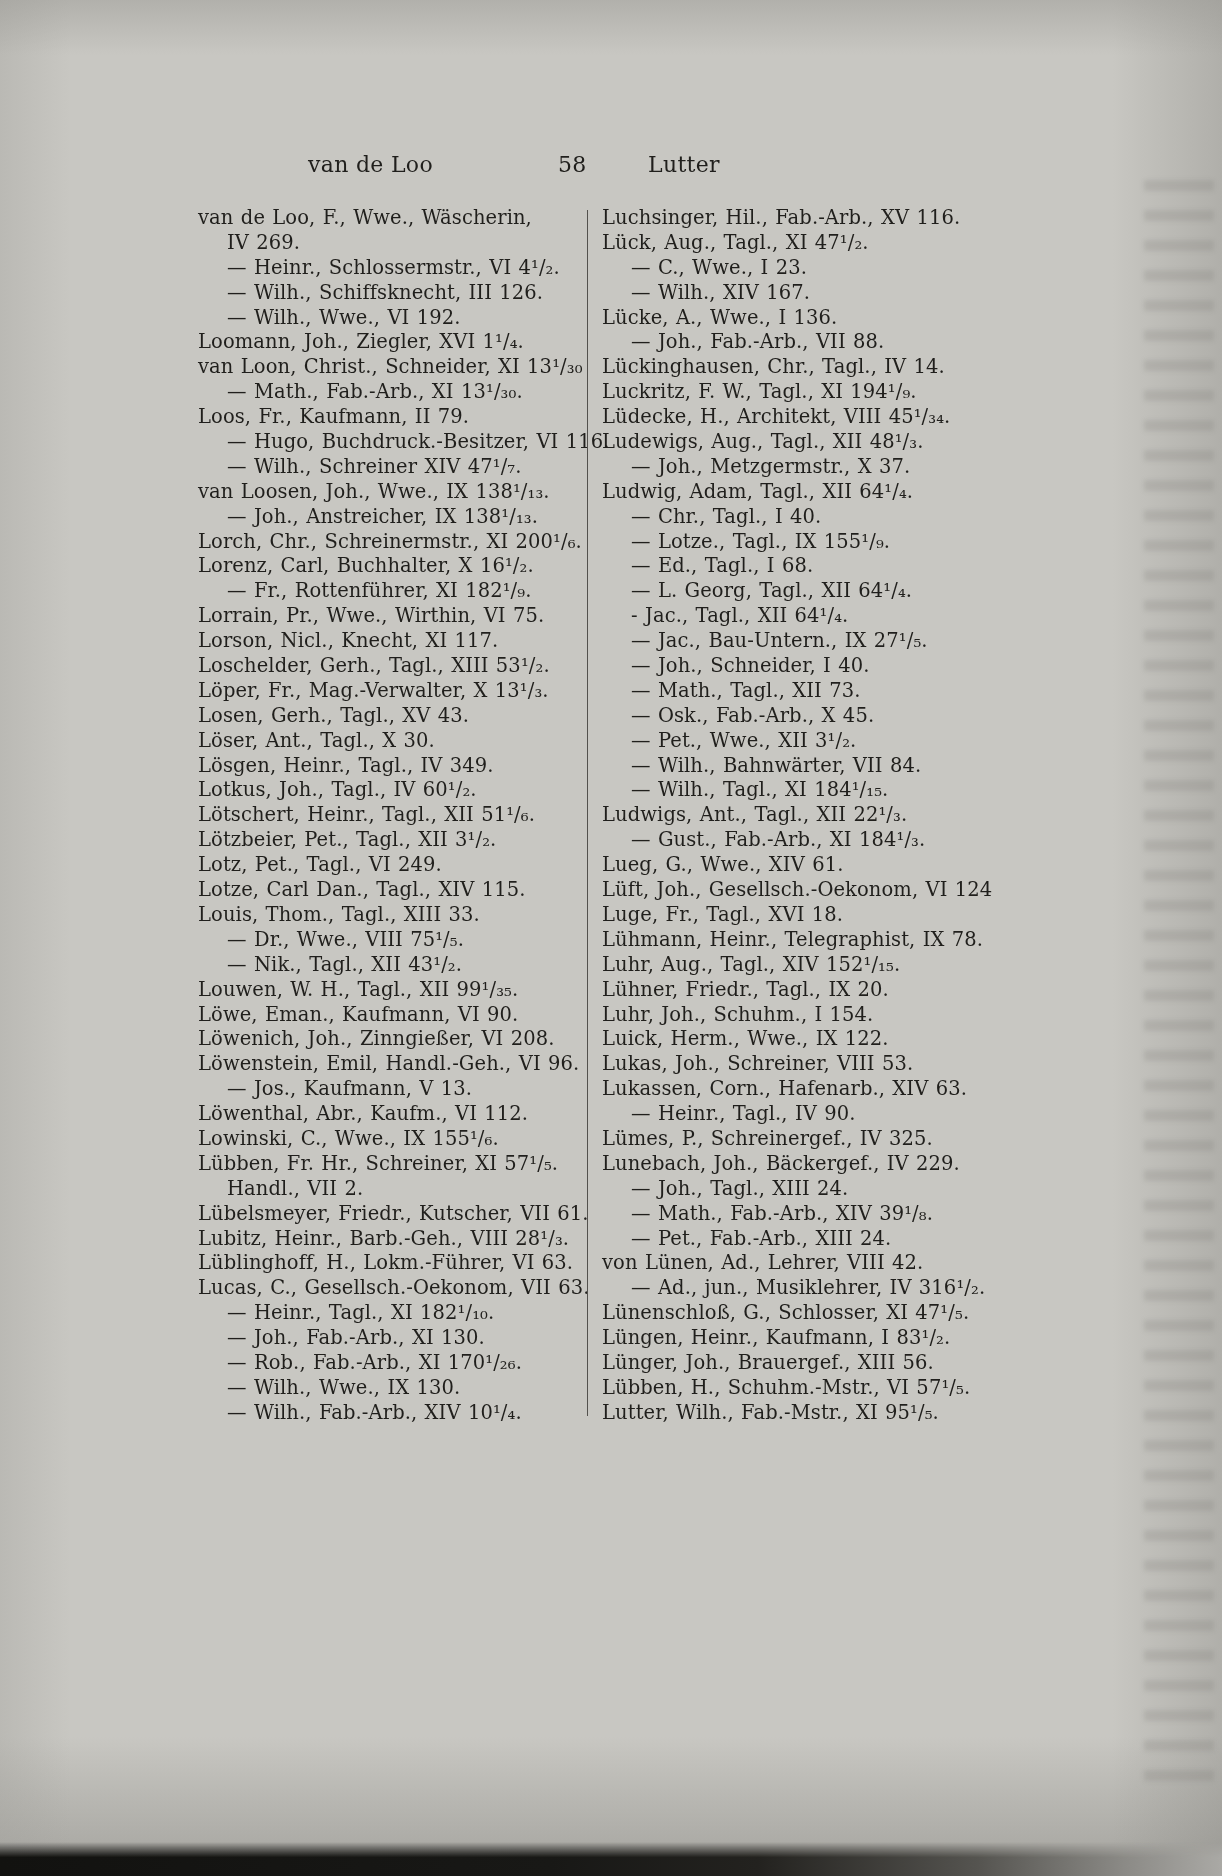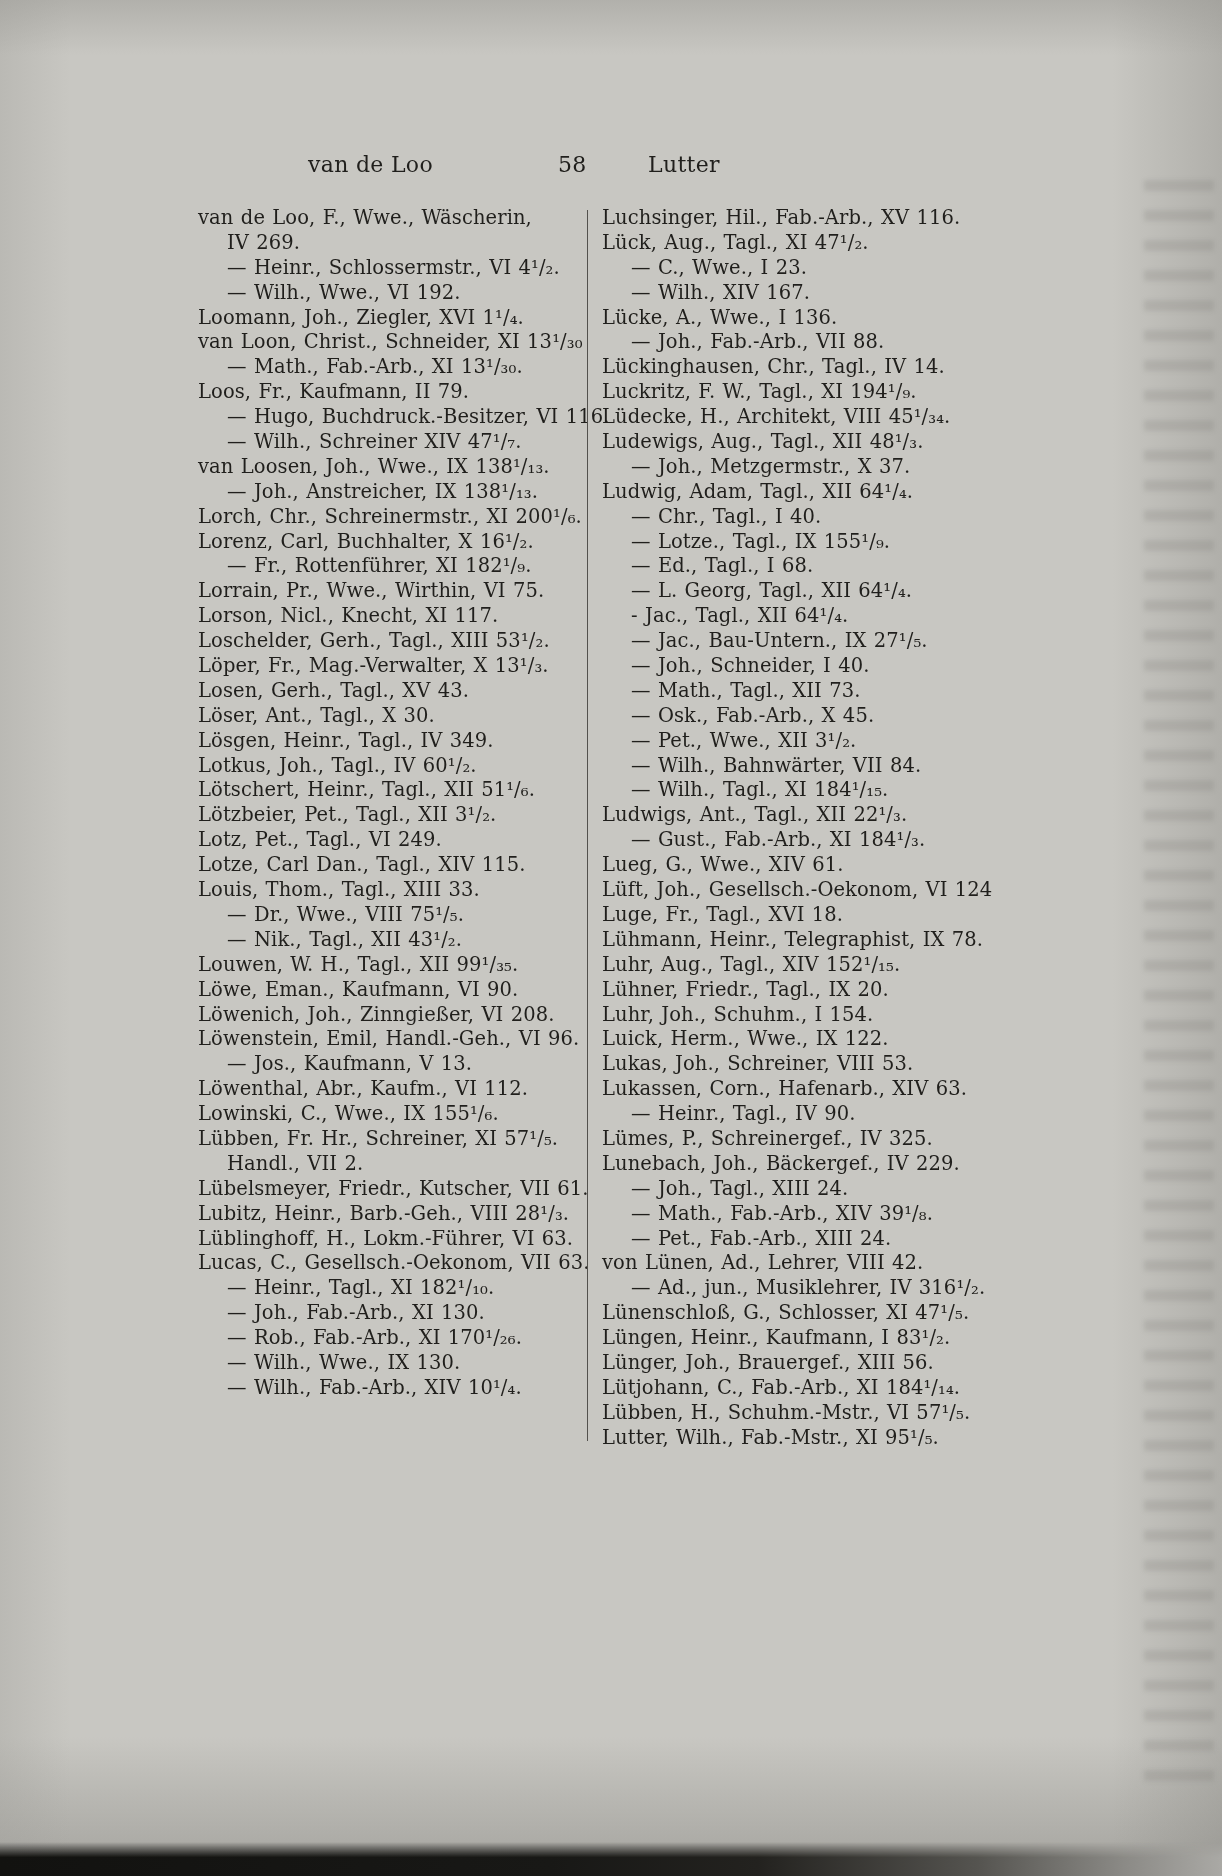--- a/index.html
+++ b/index.html
@@ -90,20 +90,21 @@
     <span class="h-left">van de Loo</span>
     <span class="h-num">58</span>
     <span class="h-right">Lutter</span>
   </div>
 
   <div class="body-block">
     <div class="col col-left">
         <div class="line">van de Loo, F., Wwe., Wäscherin,</div>
         <div class="line indent">IV 269.</div>
         <div class="line indent">— Heinr., Schlossermstr., VI 4¹/₂.</div>
+        <div class="line indent">— Wilh., Schiffsknecht, III 126.</div>
         <div class="line indent">— Wilh., Wwe., VI 192.</div>
         <div class="line">Loomann, Joh., Ziegler, XVI 1¹/₄.</div>
         <div class="line">van Loon, Christ., Schneider, XI 13¹/₃₀</div>
         <div class="line indent">— Math., Fab.-Arb., XI 13¹/₃₀.</div>
         <div class="line">Loos, Fr., Kaufmann, II 79.</div>
         <div class="line indent">— Hugo, Buchdruck.-Besitzer, VI 116.</div>
         <div class="line indent">— Wilh., Schreiner XIV 47¹/₇.</div>
         <div class="line">van Loosen, Joh., Wwe., IX 138¹/₁₃.</div>
         <div class="line indent">— Joh., Anstreicher, IX 138¹/₁₃.</div>
         <div class="line">Lorch, Chr., Schreinermstr., XI 200¹/₆.</div>
@@ -185,21 +186,20 @@
         <div class="line">Lümes, P., Schreinergef., IV 325.</div>
         <div class="line">Lunebach, Joh., Bäckergef., IV 229.</div>
         <div class="line indent">— Joh., Tagl., XIII 24.</div>
         <div class="line indent">— Math., Fab.-Arb., XIV 39¹/₈.</div>
         <div class="line indent">— Pet., Fab.-Arb., XIII 24.</div>
         <div class="line">von Lünen, Ad., Lehrer, VIII 42.</div>
         <div class="line indent">— Ad., jun., Musiklehrer, IV 316¹/₂.</div>
         <div class="line">Lünenschloß, G., Schlosser, XI 47¹/₅.</div>
         <div class="line">Lüngen, Heinr., Kaufmann, I 83¹/₂.</div>
         <div class="line">Lünger, Joh., Brauergef., XIII 56.</div>
-        <div class="line">Lütjohann, C., Fab.-Arb., XI 184¹/₁₄.</div>
         <div class="line">Lübben, H., Schuhm.-Mstr., VI 57¹/₅.</div>
         <div class="line">Lutter, Wilh., Fab.-Mstr., XI 95¹/₅.</div>
       </div>
   </div>
 
   <div class="right-ghost"></div>
   <div class="bottom-band"></div>
 </div>
 
 </body></html>

